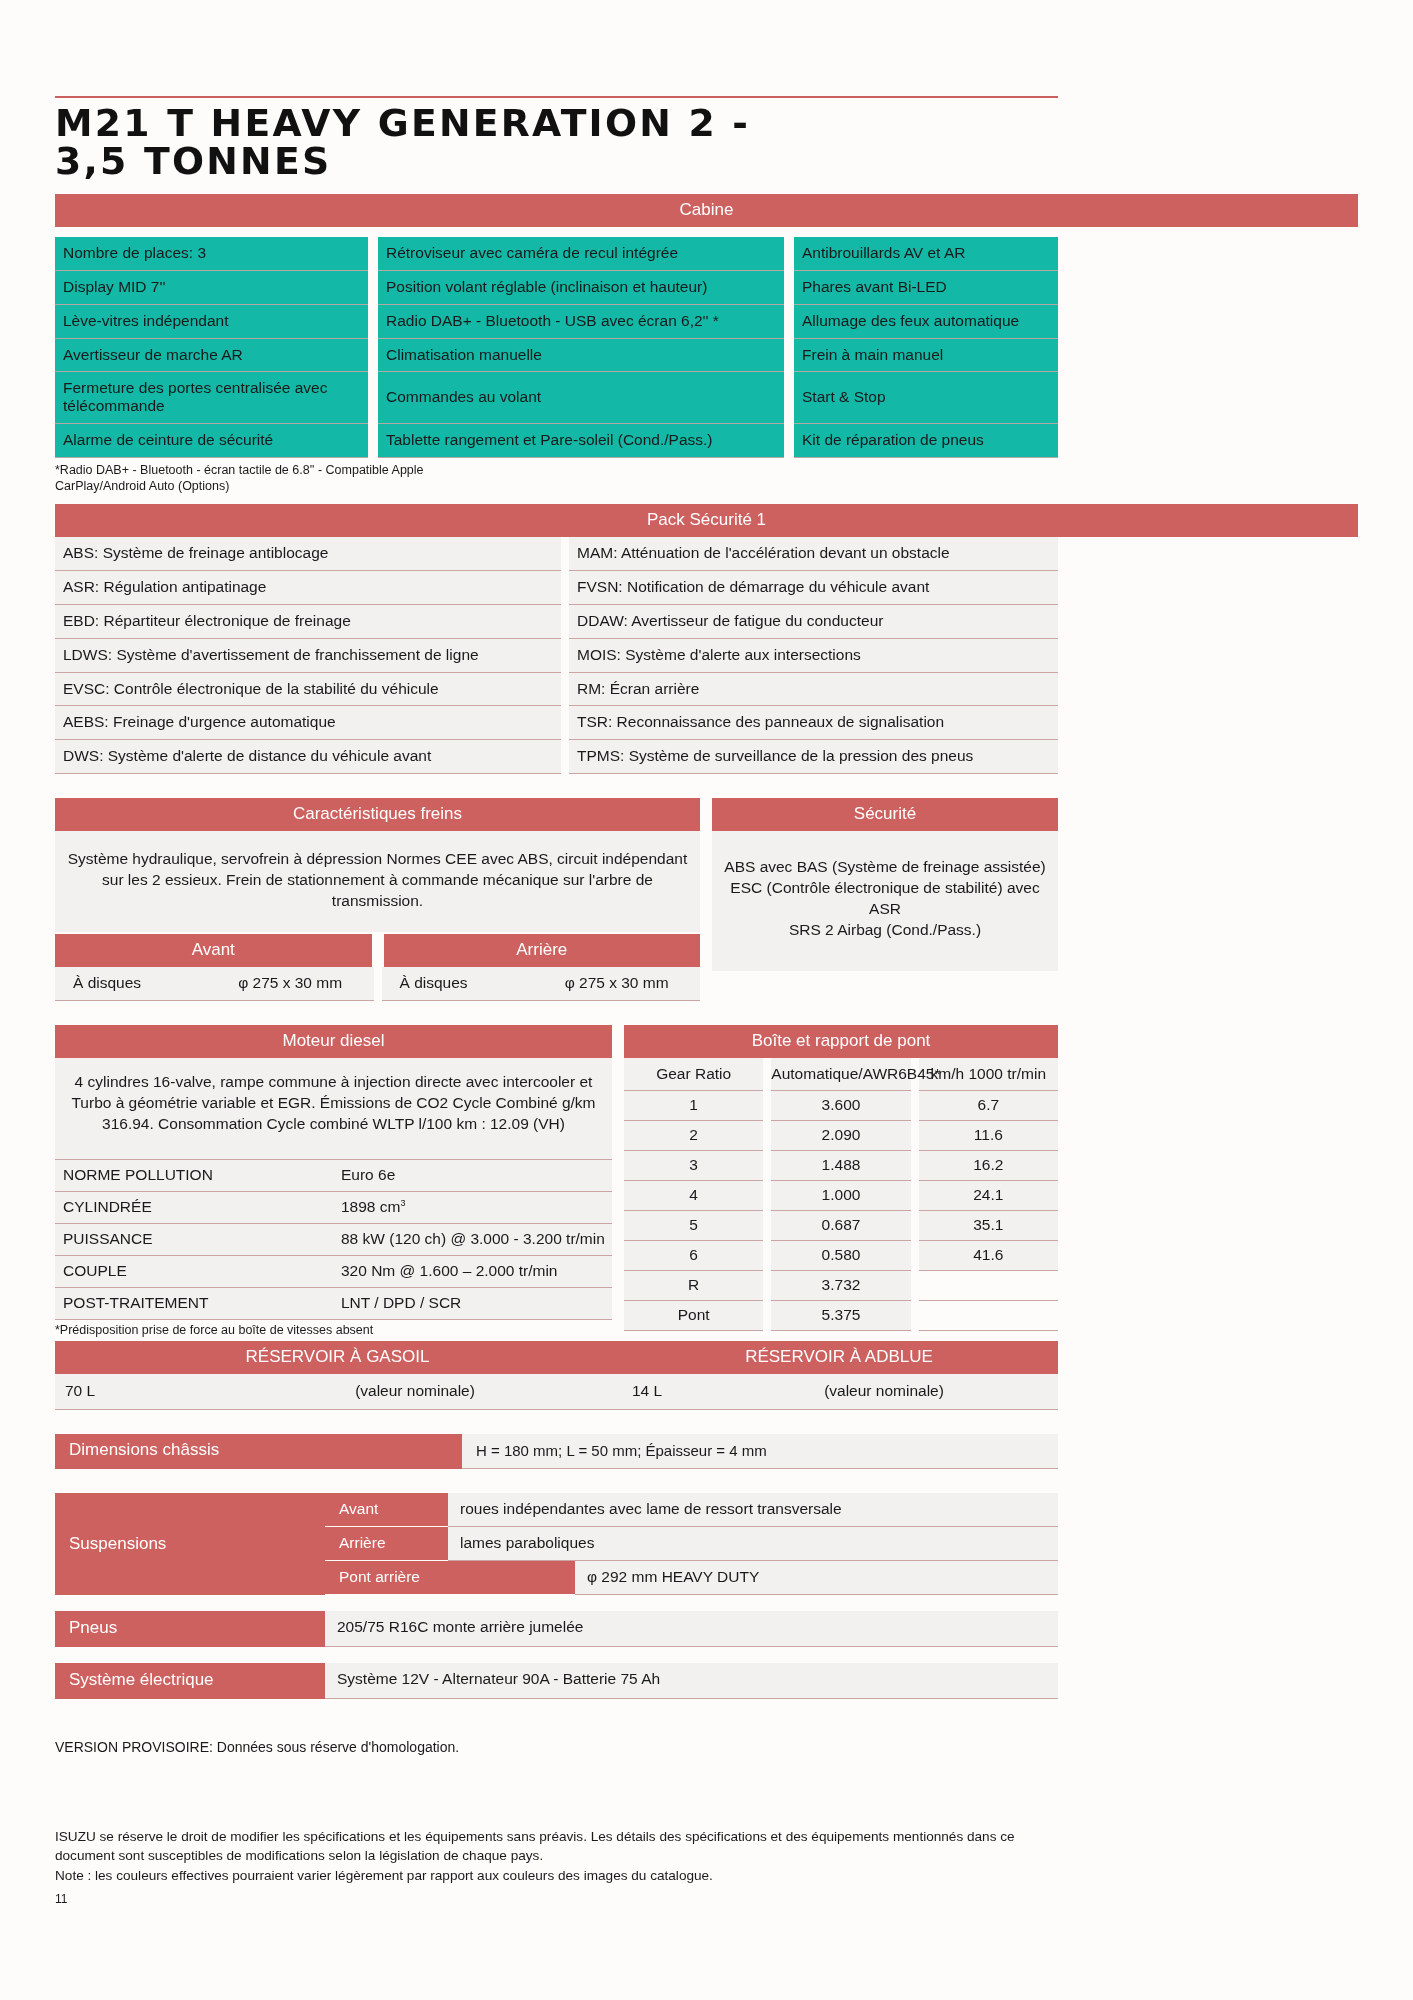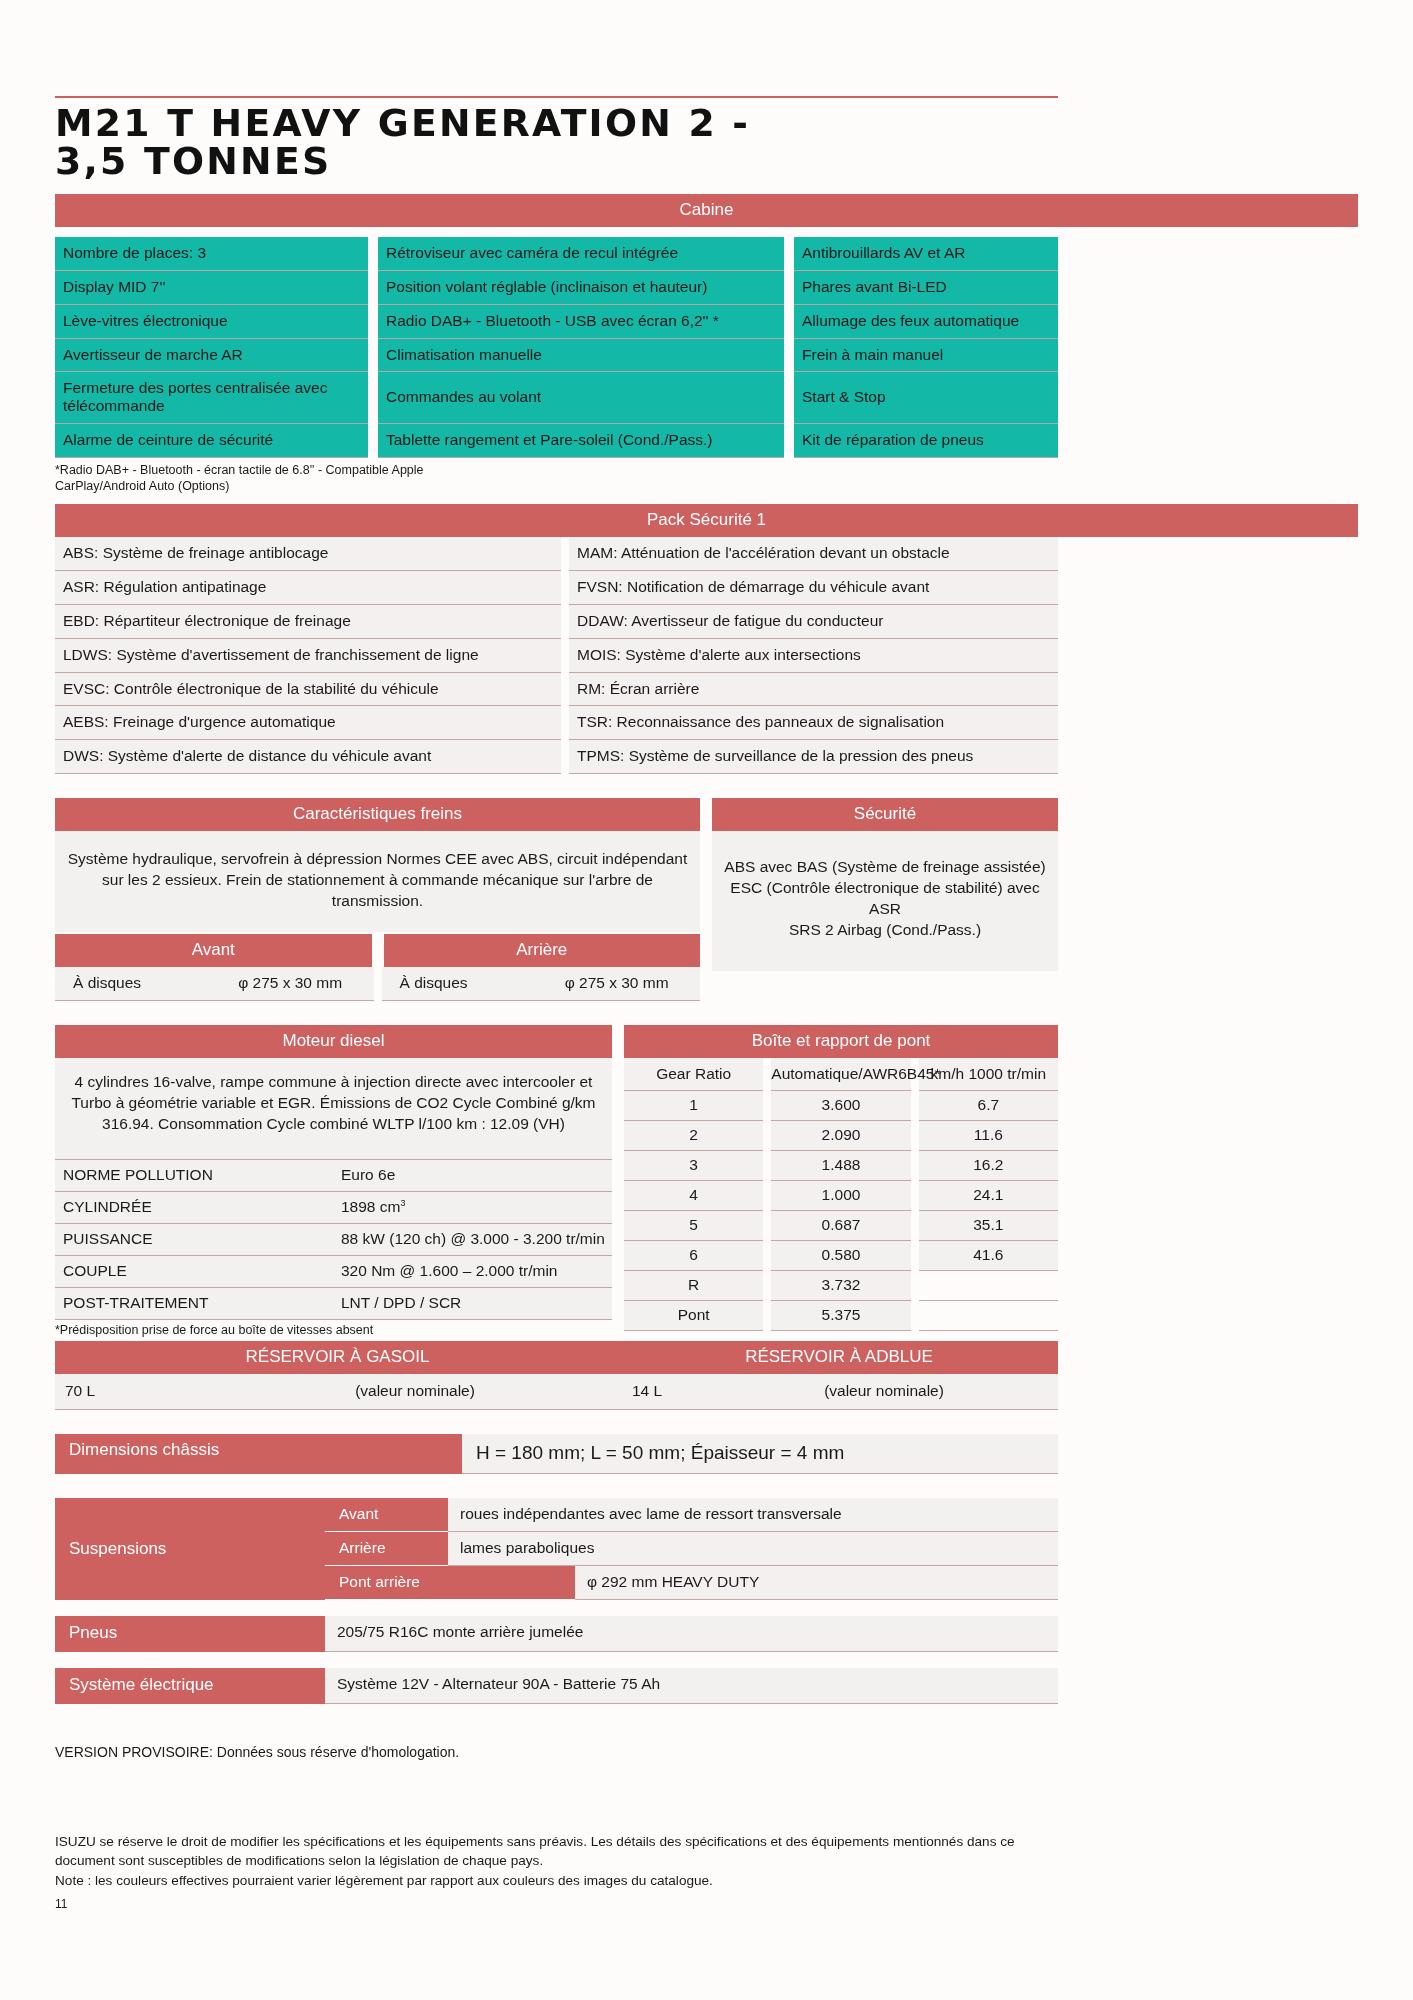--- a/index.html
+++ b/index.html
@@ -120,21 +120,21 @@
   }
   .res-row .c1{width:155px;padding-left:10px;box-sizing:border-box;}
   .res-row .c2{width:410px;text-align:center;}
   .res-row .c3{width:90px;padding-left:12px;box-sizing:border-box;}
   .res-row .c4{width:348px;text-align:center;}
 
   
   .dim{display:flex;width:1003px;margin-top:24px;}
   .dim .lab{width:393px;}
   .dim .val{
-    flex:1;background:#f2f1f0;font-size:19px;
+    flex:1;background:#f2f1f0;font-size:15px;
     padding:8px 0 9px 14px;box-sizing:border-box;
     border-bottom:1.6px solid #c9a5a3;
   }
 
   
   .susp{display:flex;width:1003px;margin-top:24px;}
   .susp .lab{
     width:270px;background:#cd6160;color:#fff;font-size:17px;
     display:flex;align-items:center;padding-left:14px;box-sizing:border-box;
   }
@@ -189,21 +189,21 @@
       <td>Antibrouillards AV et AR</td>
     </tr>
     <tr>
       <td>Display MID 7''</td>
           <td class="sp"></td>
       <td>Position volant réglable (inclinaison et hauteur)</td>
           <td class="sp"></td>
       <td>Phares avant Bi-LED</td>
     </tr>
     <tr>
-      <td>Lève-vitres électronique</td>
+      <td>Lève-vitres indépendant</td>
           <td class="sp"></td>
       <td>Radio DAB+ - Bluetooth - USB avec écran 6,2'' *</td>
           <td class="sp"></td>
       <td>Allumage des feux automatique</td>
     </tr>
     <tr>
       <td>Avertisseur de marche AR</td>
           <td class="sp"></td>
       <td>Climatisation manuelle</td>
           <td class="sp"></td>

